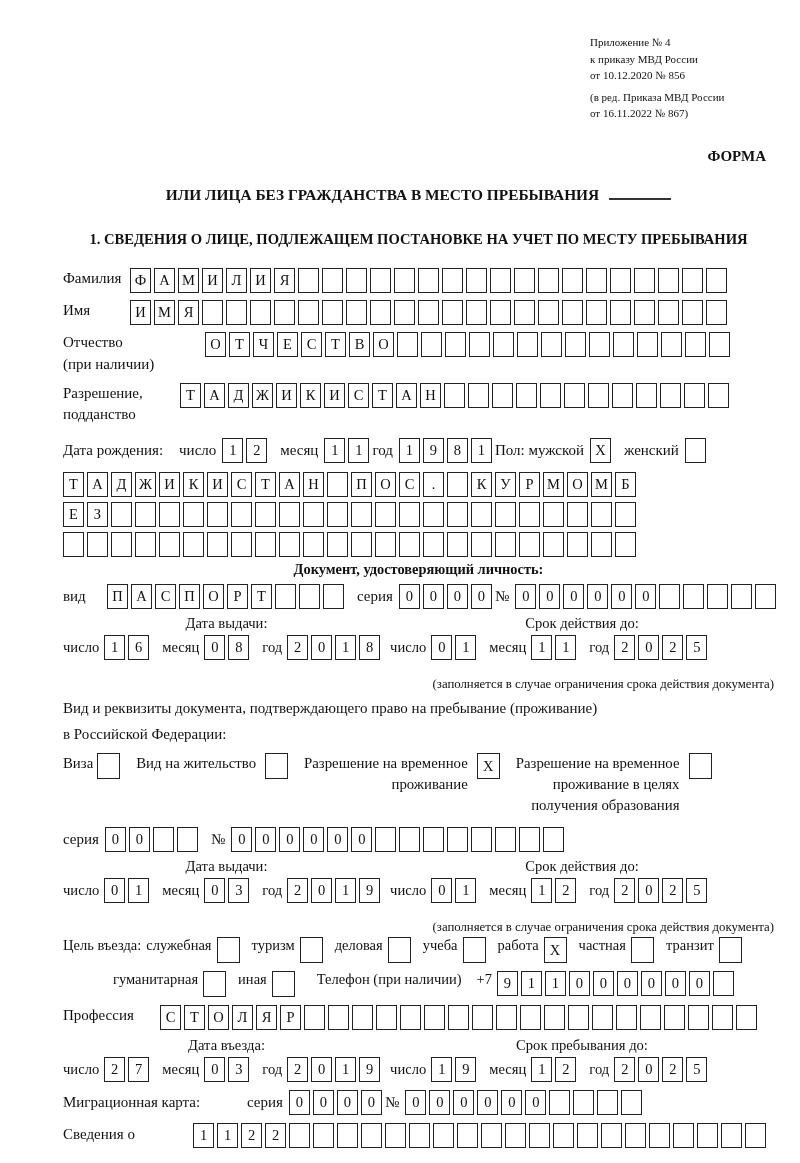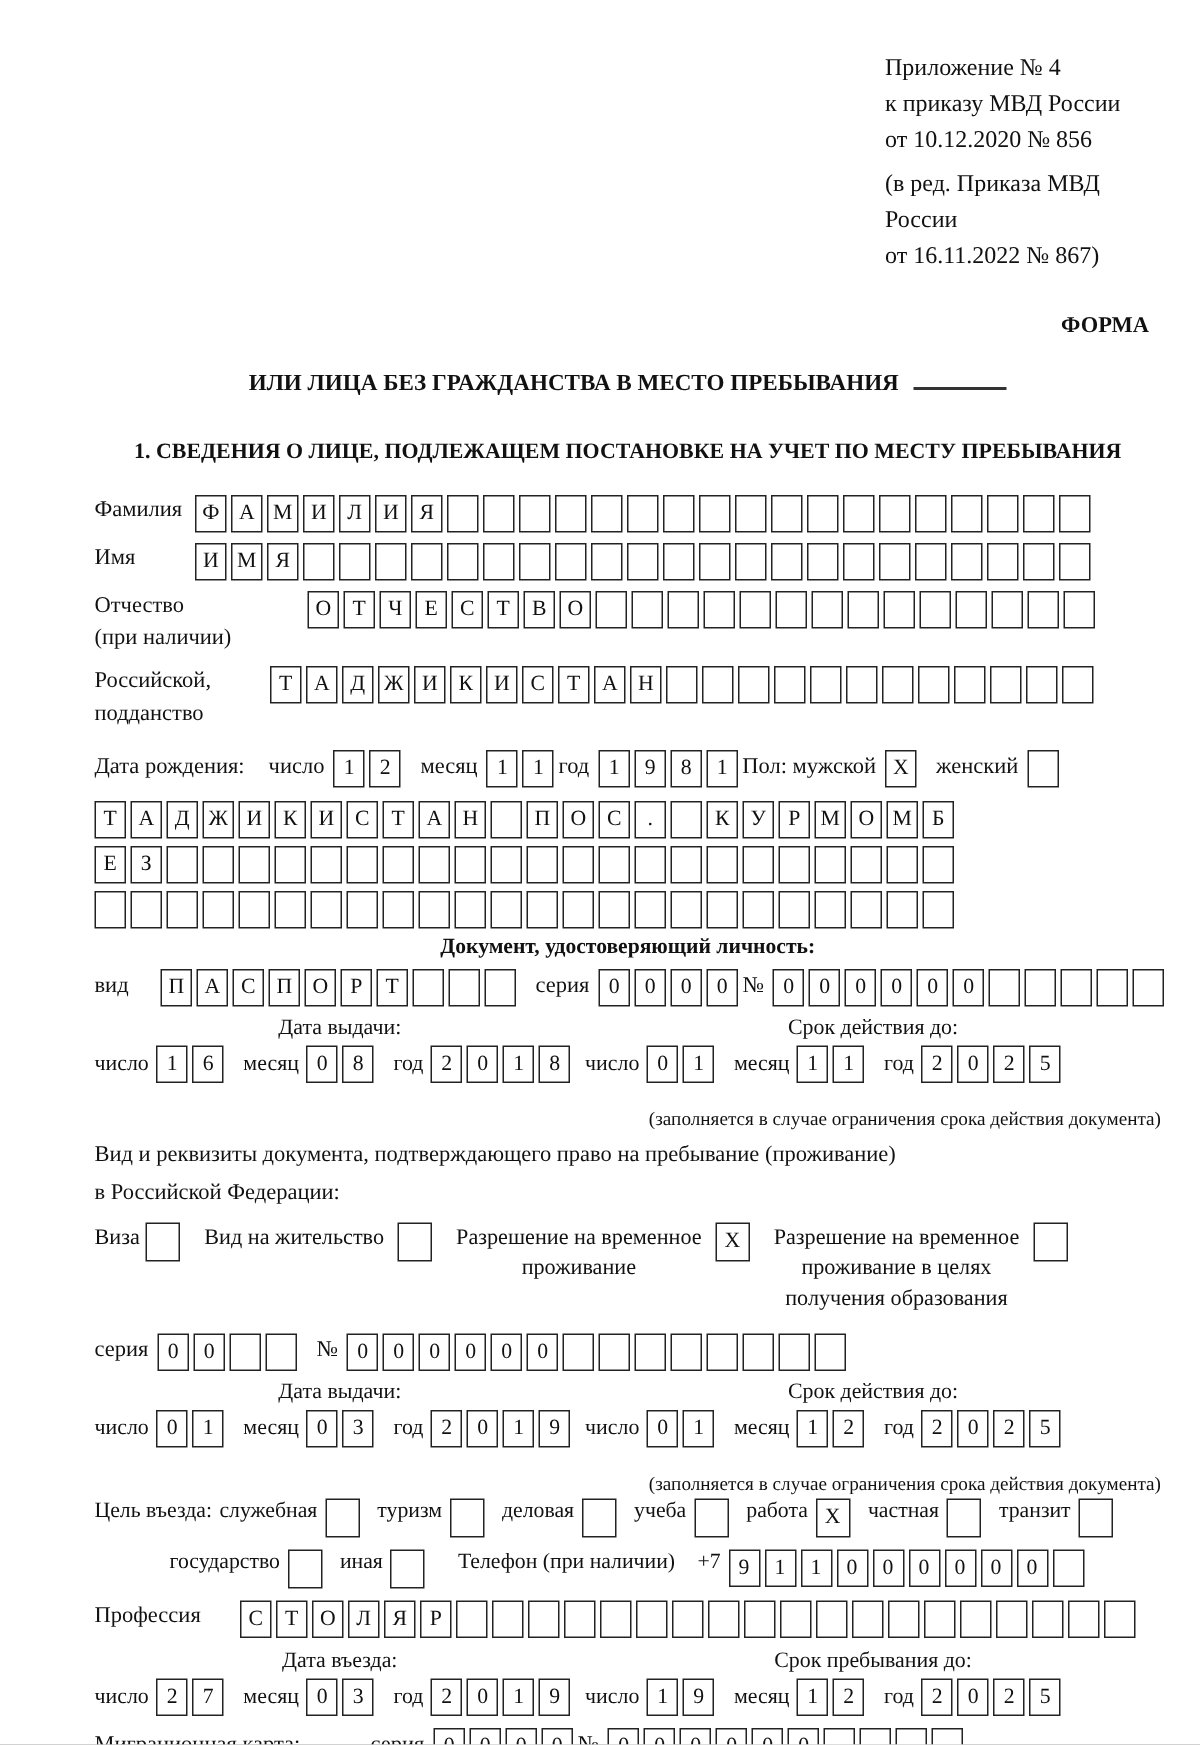--- a/index.html
+++ b/index.html
@@ -2,21 +2,21 @@
 <html><head>
 <meta charset="utf-8">
 <style>
   * { box-sizing: border-box; }
   body { margin:0; background:#888; }
   .page {
     width:800px; height:1163px; margin:0 auto; background:#fff;
     font-family:"Liberation Serif","DejaVu Serif",serif; color:#111;
     padding:34px 26px 8px 63px; overflow:hidden; position:relative;
   }
-  .ref { margin-left:527px; font-size:16px; line-height:1.5; }
+  .ref { margin-left:527px; font-size:11px; line-height:1.5; }
   .ref .grp2 { margin-top:5px; }
   .forma { font-weight:bold; text-align:right; margin:26px 8px 0 0; font-size:15px; }
   .title { text-align:center; font-weight:bold; font-size:15.4px; line-height:1.6; margin-top:18px; }
   .blank-line { display:inline-block; width:62px; border-bottom:2px solid #333; height:0.9em; margin-left:10px; }
   .sec { text-align:center; font-weight:bold; font-size:14.6px; margin:24px 0 20px; }
 
   .row { display:flex; align-items:flex-start; margin-bottom:7px; }
   .lbl { font-size:15px; line-height:1.45; flex:none; }
   .w67 { width:67px; } .w142 { width:142px; } .w117 { width:117px; } .w130 { width:130px; }
   .cells { display:flex; flex-wrap:nowrap; }
@@ -36,21 +36,21 @@
   .dcol-l { width:46%; } .dcol-r { width:54%; }
   .dhead { text-align:center; font-size:14.6px; margin-bottom:3px; }
   .drow { display:flex; align-items:center; }
   .drow .lbl { margin-right:5px; font-size:14.6px; }
   .drow .cells { margin-right:10px; }
   .note { font-size:12.8px; text-align:right; margin-top:17px; }
 
   .para { font-size:15px; line-height:1.7; margin:4px 0 2px; }
   .cbrow { display:flex; align-items:flex-start; margin:6px 0 12px; }
   .cbitem { display:flex; align-items:flex-start; margin-right:13px; }
-  .cbitem .cbl { text-align:center; line-height:1.4; font-size:14.8px; }
+  .cbitem .cbl { text-align:right; line-height:1.4; font-size:14.8px; }
   .cbitem .cells { margin-left:9px; margin-top:0; }
   .dochdr { font-weight:bold; text-align:center; font-size:14.4px; margin:3px 0 6px; }
 
   .purline { display:flex; align-items:flex-start; margin-bottom:8px; font-size:14.5px; flex-wrap:nowrap; }
   .purline .plbl { margin-right:5px; flex:none; }
   .purline .cells { margin-right:9px; }
   .indent50 { margin-left:50px; }
 </style>
 </head>
 <body>
@@ -161,21 +161,21 @@
         <span class="cell"></span>
         <span class="cell"></span>
         <span class="cell"></span>
         <span class="cell"></span>
         <span class="cell"></span>
       </span>
   </div>
 
   <div class="row">
     <span class="lbl w117">
-      <span>Российской,</span><br>
+      <span>Разрешение,</span><br>
       <span>подданство</span>
     </span>
     <span class="cells">
         <span class="cell">Т</span>
         <span class="cell">А</span>
         <span class="cell">Д</span>
         <span class="cell">Ж</span>
         <span class="cell">И</span>
         <span class="cell">К</span>
         <span class="cell">И</span>
@@ -537,21 +537,21 @@
     <span class="plbl">частная</span>
     <span class="cells cbcells">
         <span class="cell"></span>
       </span>
     <span class="plbl">транзит</span>
     <span class="cells cbcells" style="margin-right:0;">
         <span class="cell"></span>
       </span>
   </div>
   <div class="purline indent50">
-    <span class="plbl">государство</span>
+    <span class="plbl">гуманитарная</span>
     <span class="cells cbcells">
         <span class="cell"></span>
       </span>
     <span class="plbl">иная</span>
     <span class="cells cbcells">
         <span class="cell"></span>
       </span>
     <span class="gap"></span>
     <span class="plbl">Телефон (при наличии)</span>
     <span class="gap"></span>

